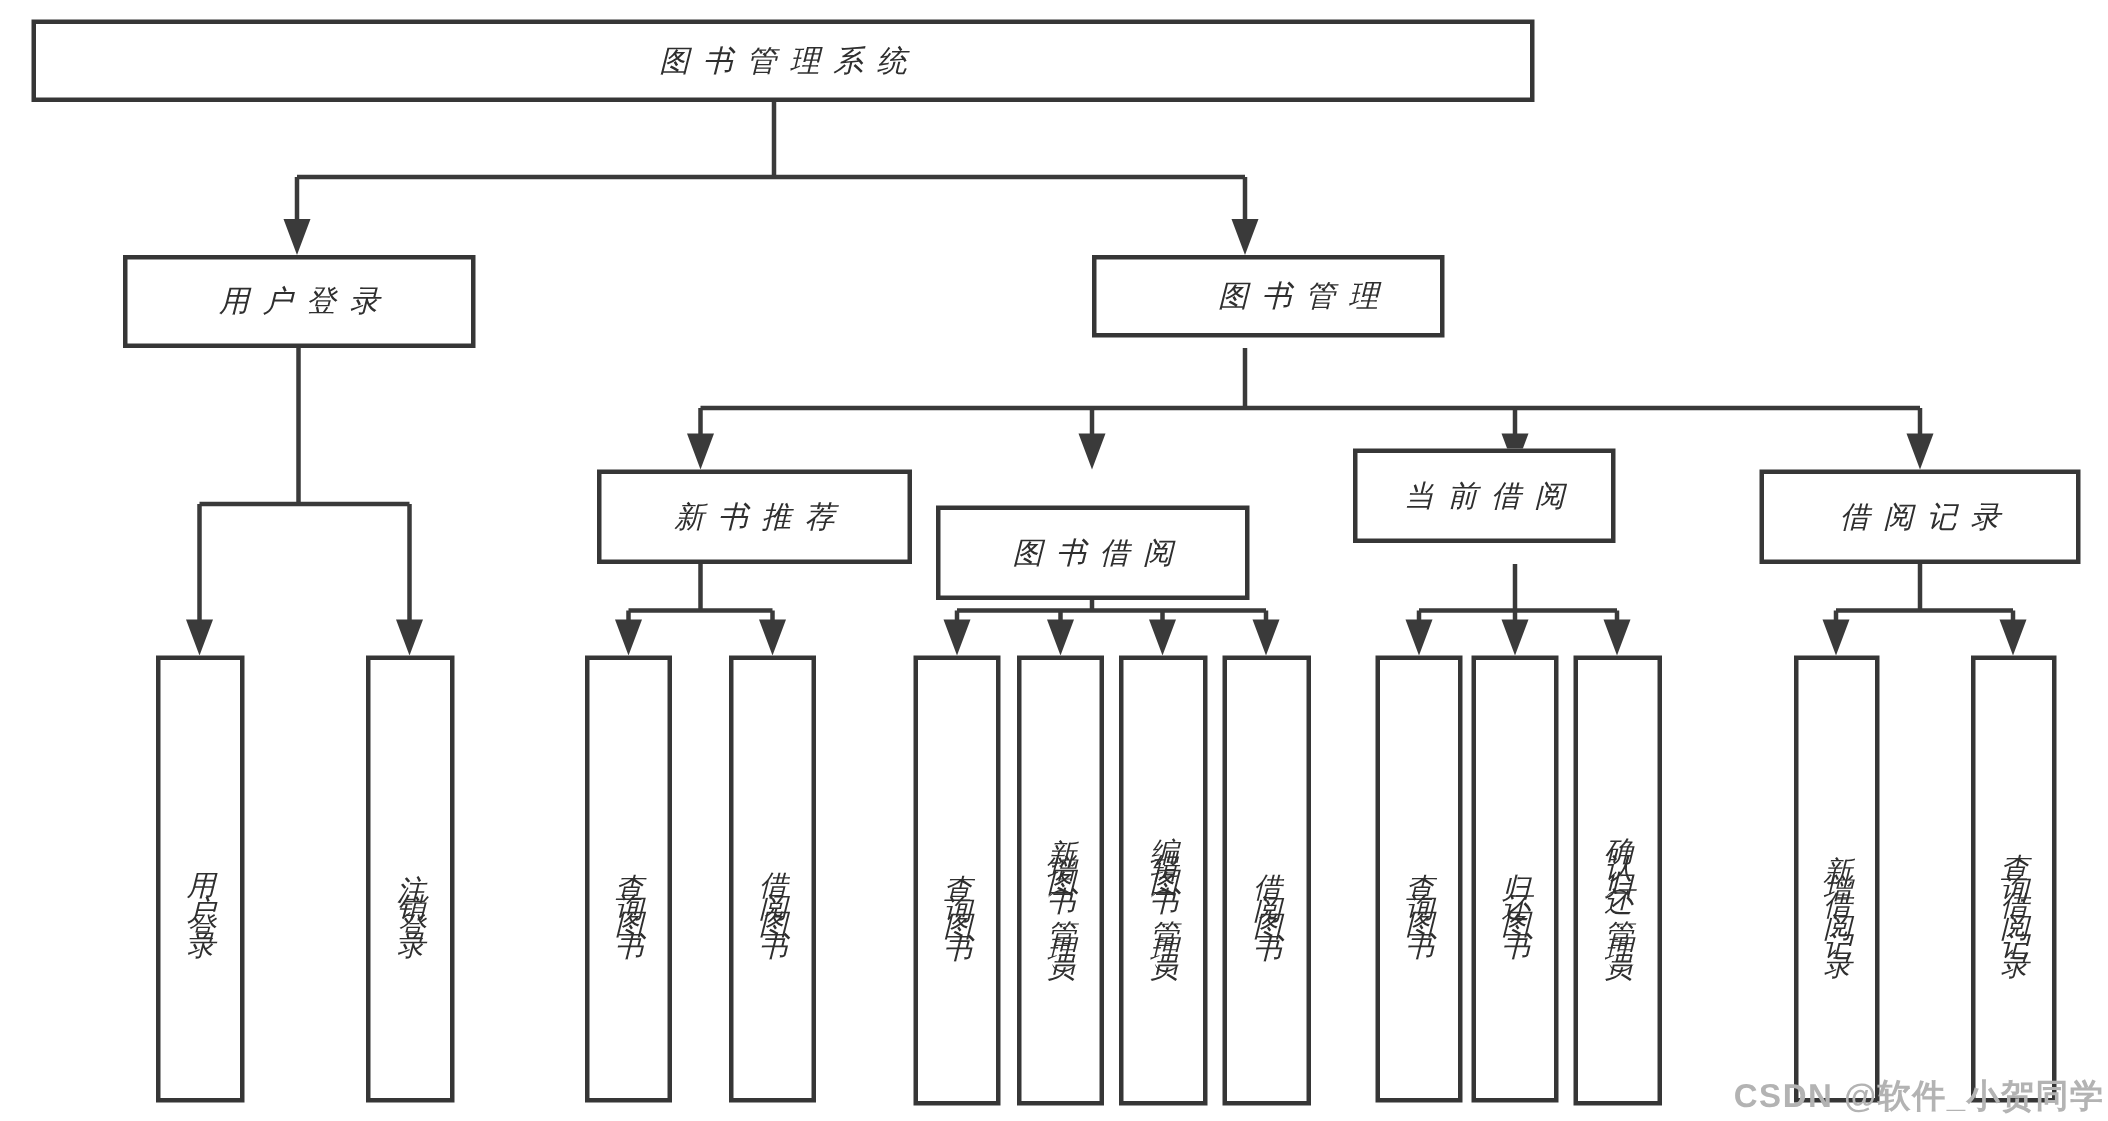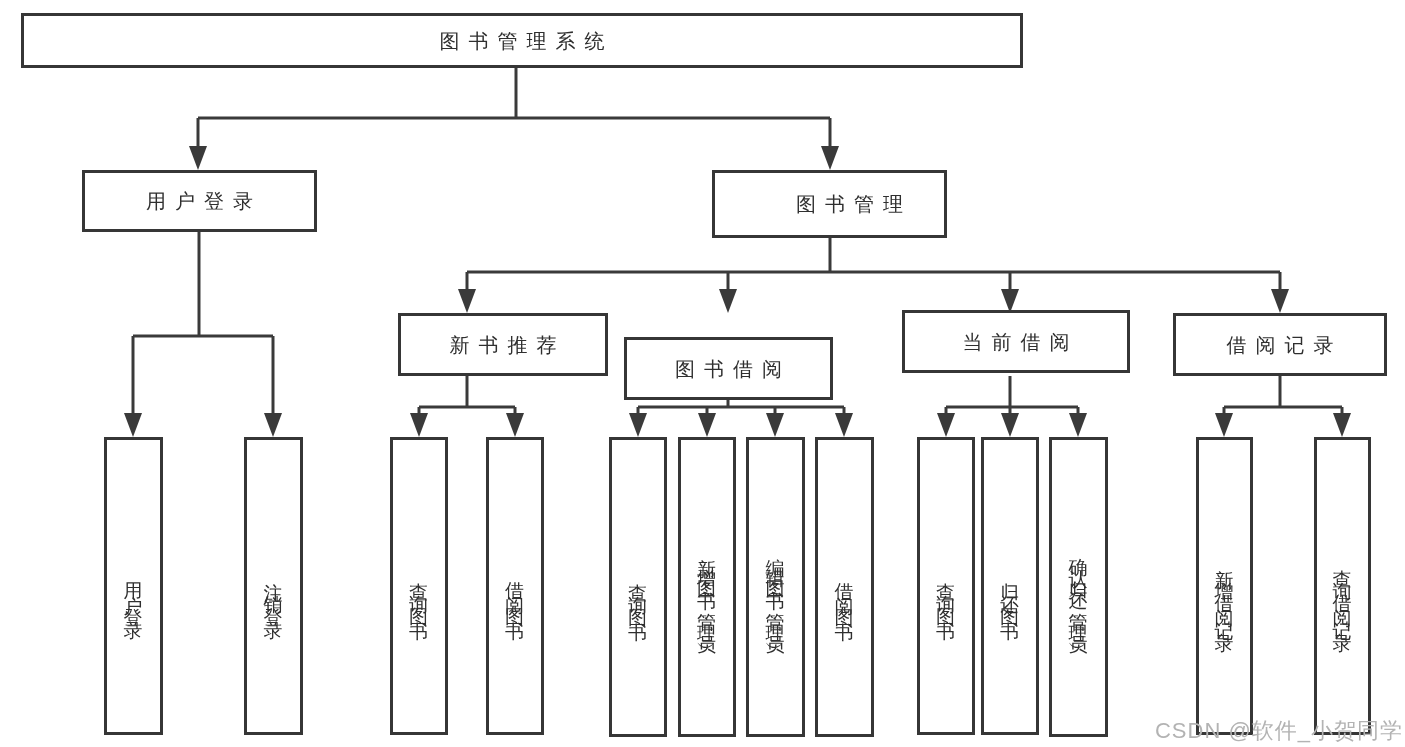--- a/index.html
+++ b/index.html
@@ -17,40 +17,42 @@
     position: absolute;
     box-sizing: border-box;
     background: #ffffff;
     border: 3px solid #363636;
     display: flex;
     align-items: center;
     justify-content: center;
     font-size: 20px;
     line-height: 1;
     white-space: nowrap;
+    font-style: italic;
   }
   .hnode span { letter-spacing: 9px; margin-right: -9px; }
   .vnode {
     writing-mode: vertical-rl;
     text-orientation: mixed;
   }
   .vnode span {
     font-size: 19px;
     letter-spacing: 13px;
     margin-bottom: -13px;
   }
   .vnode.tight span { letter-spacing: 11px; margin-bottom: -11px; }
   #watermark {
     position: absolute;
     right: 2px;
     top: 716px;
     font-size: 22px;
     color: #b3b3b3;
     letter-spacing: 1px;
     z-index: 10;
+    font-weight: bold;
   }
 </style>
 </head>
 <body>
 
 <div id="canvas">
 
   <svg id="wires" viewBox="0 0 1405 747" xmlns="http://www.w3.org/2000/svg">
     <g stroke="#3a3a3a" stroke-width="3" fill="none">
 
@@ -124,31 +126,31 @@
     </g>
   </svg>
 
   <div class="node hnode" style="left:21px; top:13px; width:1002px; height:55px;">
     <span>图书管理系统</span>
   </div>
 
   <div class="node hnode" style="left:82px; top:170px; width:235px; height:62px;">
     <span>用户登录</span>
   </div>
-  <div class="node hnode" style="left:712px; top:170px; width:235px; height:68px;padding-left:40px;">
+  <div class="node hnode" style="left:728px; top:170px; width:235px; height:55px;padding-left:40px;">
     <span>图书管理</span>
   </div>
 
   <div class="node hnode" style="left:362px; top:313px; width:210px; height:63px;margin-left:36px;">
     <span>新书推荐</span>
   </div>
   <div class="node hnode" style="left:624px; top:313px; width:209px; height:63px;margin-top:24px;">
     <span>图书借阅</span>
   </div>
-  <div class="node hnode" style="left:902px; top:310px; width:228px; height:63px;">
+  <div class="node hnode" style="left:902px; top:299px; width:175px; height:63px;">
     <span>当前借阅</span>
   </div>
   <div class="node hnode" style="left:1173px; top:313px; width:214px; height:63px;">
     <span>借阅记录</span>
   </div>
 
   <div class="node vnode" style="left:104px; top:437px; width:59px; height:298px;">
     <span>用户登录</span>
   </div>
   <div class="node vnode" style="left:244px; top:437px; width:59px; height:298px;">

